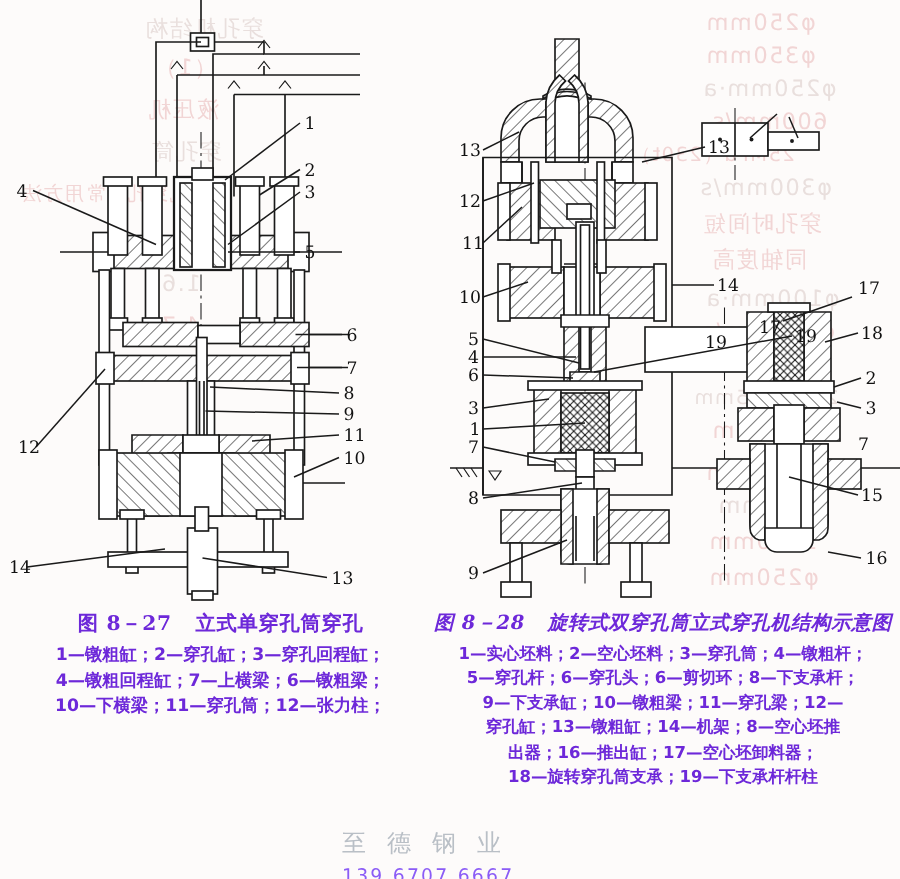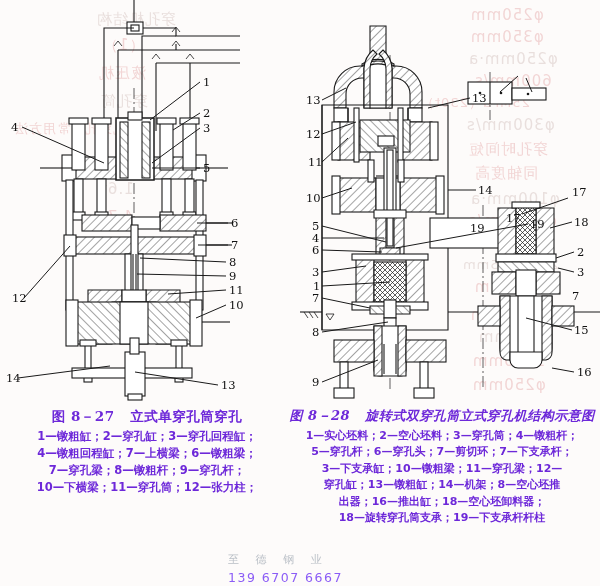--- a/index.html
+++ b/index.html
@@ -59,22 +59,22 @@
   .cap-list div{white-space:nowrap;}
   #cap-right .cap-title{font-size:13px;font-style:italic;}
   #cap-right .cap-list{font-size:11px;line-height:1.5;}
 
   
   #wm{
     position:absolute;left:228px;top:552px;
     pointer-events:none;user-select:none;
   }
   #wm .wm-cn{
-    font-size:11px;color:#b9bfc6;letter-spacing:5px;
-    font-family:Liberation Mono, monospace;
+    font-size:16px;color:#b9bfc6;letter-spacing:5px;
+    font-family:Liberation Serif, serif;
   }
   #wm .wm-num{
     font-size:12.5px;color:#8b5cf6;letter-spacing:1.5px;
     font-family:"DejaVu Sans","Liberation Sans",sans-serif;
     margin-top:3px;
   }
 </style>
 </head>
 <body>
 
@@ -478,36 +478,35 @@
   </div>
 
   <div class="caption" id="cap-left">
     <div class="cap-title">
       <span class="fignum">图 8－27</span>
       &nbsp;&nbsp;<span>立式单穿孔筒穿孔</span>
     </div>
     <div class="cap-list">
       <div>1—镦粗缸；2—穿孔缸；3—穿孔回程缸；</div>
       <div>4—镦粗回程缸；7—上横梁；6—镦粗梁；</div>
-      <div>7—穿孔梁；8—镦粗杆；9—穿孔杆；</div>
       <div>10—下横梁；11—穿孔筒；12—张力柱；</div>
     </div>
   </div>
 
   <div class="caption" id="cap-right">
     <div class="cap-title">
       <span class="fignum">图 8－28</span>
       &nbsp;&nbsp;<span>旋转式双穿孔筒立式穿孔机结构示意图</span>
     </div>
     <div class="cap-list">
       <div>1—实心坯料；2—空心坯料；3—穿孔筒；4—镦粗杆；</div>
-      <div>5—穿孔杆；6—穿孔头；7—剪切环；7—下支承杆；</div>
-      <div>3—下支承缸；10—镦粗梁；11—穿孔梁；12—</div>
+      <div>5—穿孔杆；6—穿孔头；6—剪切环；8—下支承杆；</div>
+      <div>9—下支承缸；10—镦粗梁；11—穿孔梁；12—</div>
       <div>穿孔缸；13—镦粗缸；14—机架；8—空心坯推</div>
-      <div>出器；16—推出缸；18—空心坯卸料器；</div>
+      <div>出器；16—推出缸；17—空心坯卸料器；</div>
       <div>18—旋转穿孔筒支承；19—下支承杆杆柱</div>
     </div>
   </div>
 
   <div id="wm">
     <div class="wm-cn">至 德 钢 业</div>
     <div class="wm-num">139 6707 6667</div>
   </div>
 
 </div>

